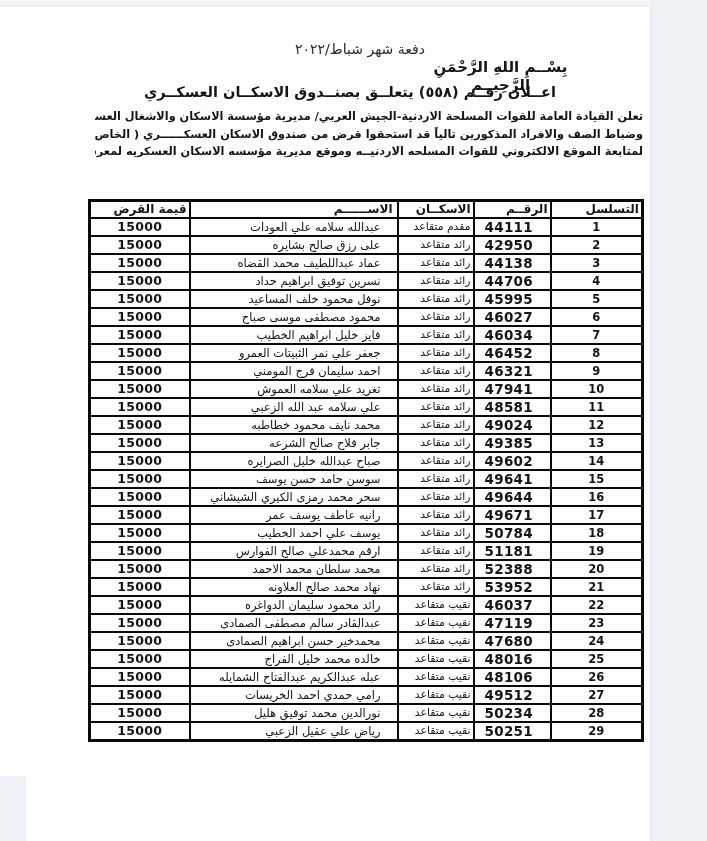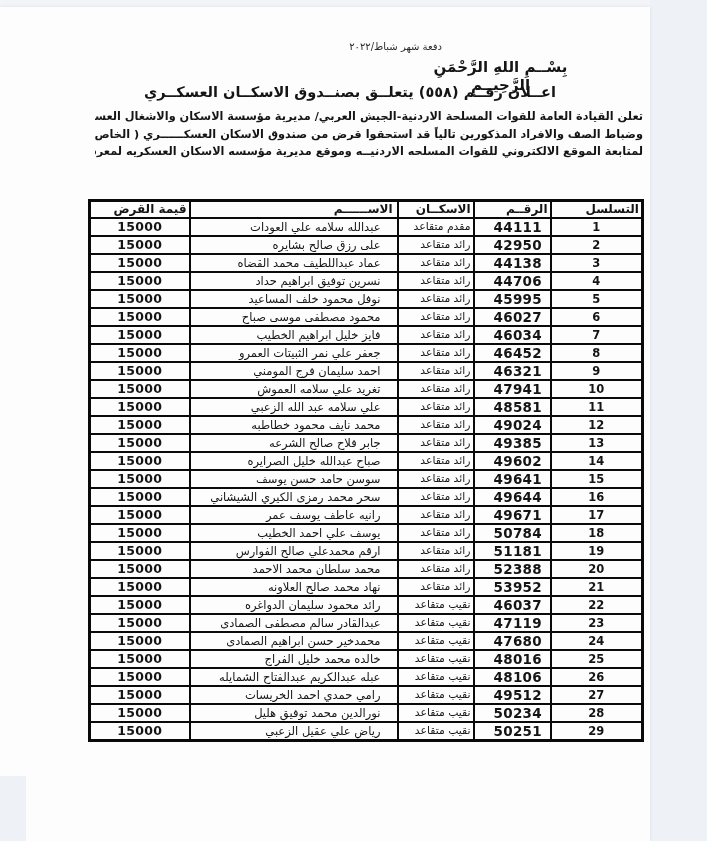--- a/index.html
+++ b/index.html
@@ -31,25 +31,25 @@
     background: #f2f4f7;
   }
   .scan-edge-bottom-left {
     position: absolute;
     left: 0; top: 776px;
     width: 26px; height: 65px;
     background: #eef1f5;
   }
   .print-note {
     position: absolute;
-    left: 302px; top: 34px;
+    left: 290px; top: 34px;
     width: 140px;
     direction: rtl;
-    text-align: right;
-    font-size: 10px;
+    text-align: center;
+    font-size: 14px;
     color: #2a2a2a;
   }
   .bismillah {
     position: absolute;
     left: 413px; top: 51px;
     width: 175px;
     direction: rtl;
     text-align: center;
     font-size: 15px;
     font-weight: bold;
@@ -89,21 +89,21 @@
     border: 2px solid #0a0a0a;
     height: 17.4px;
     padding: 0 2px;
     overflow: hidden;
     white-space: nowrap;
     vertical-align: middle;
   }
   .loan-table th { font-size: 12px; font-weight: bold; text-align: right; }
   .loan-table th.h-name { text-align: right; padding-right: 4px; }
   .loan-table td.col-serial { text-align: center; font-weight: bold; font-size: 11.5px; }
-  .loan-table td.col-number { text-align: left; font-weight: bold; font-size: 13.5px; padding-left: 19px; letter-spacing: 0.3px; }
+  .loan-table td.col-number { text-align: left; font-weight: bold; font-size: 13.5px; padding-left: 10px; letter-spacing: 0.3px; }
   .loan-table td.col-rank   { font-size: 10.8px; }
   .loan-table td.col-name   { text-align: right; font-size: 11.5px; padding-right: 16px; }
   .loan-table td.col-amount { text-align: center; font-weight: bold; font-size: 12.5px; letter-spacing: 0.3px; }
 </style>
 </head>
 <body>
 
 <div class="scan-edge-top"></div>
 <div class="scan-edge-right"></div>
 

